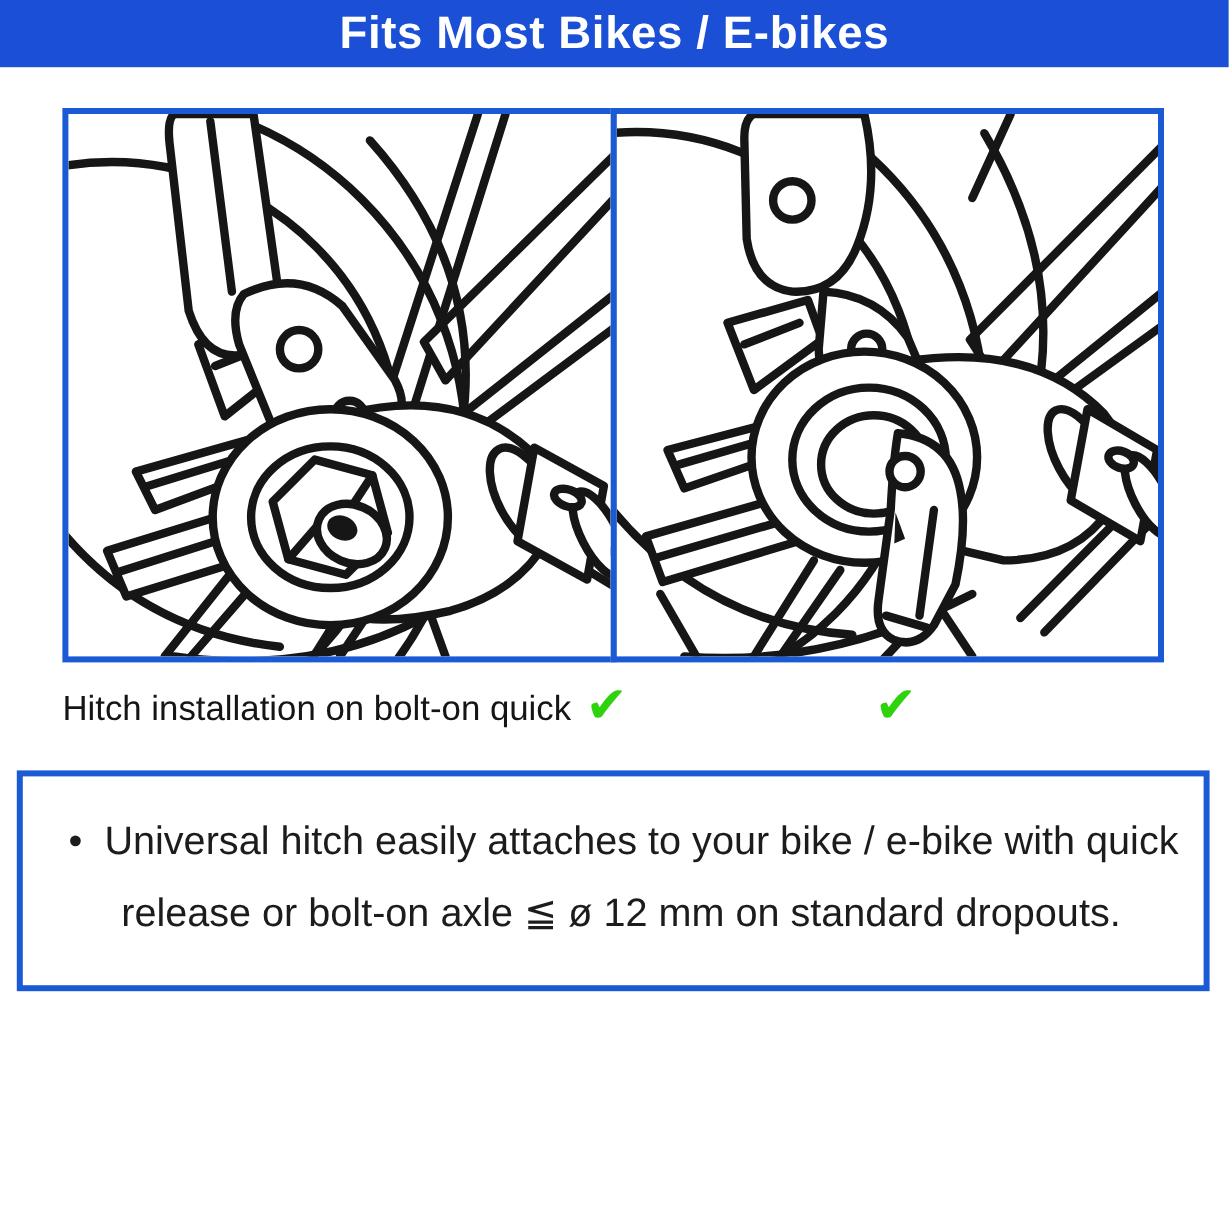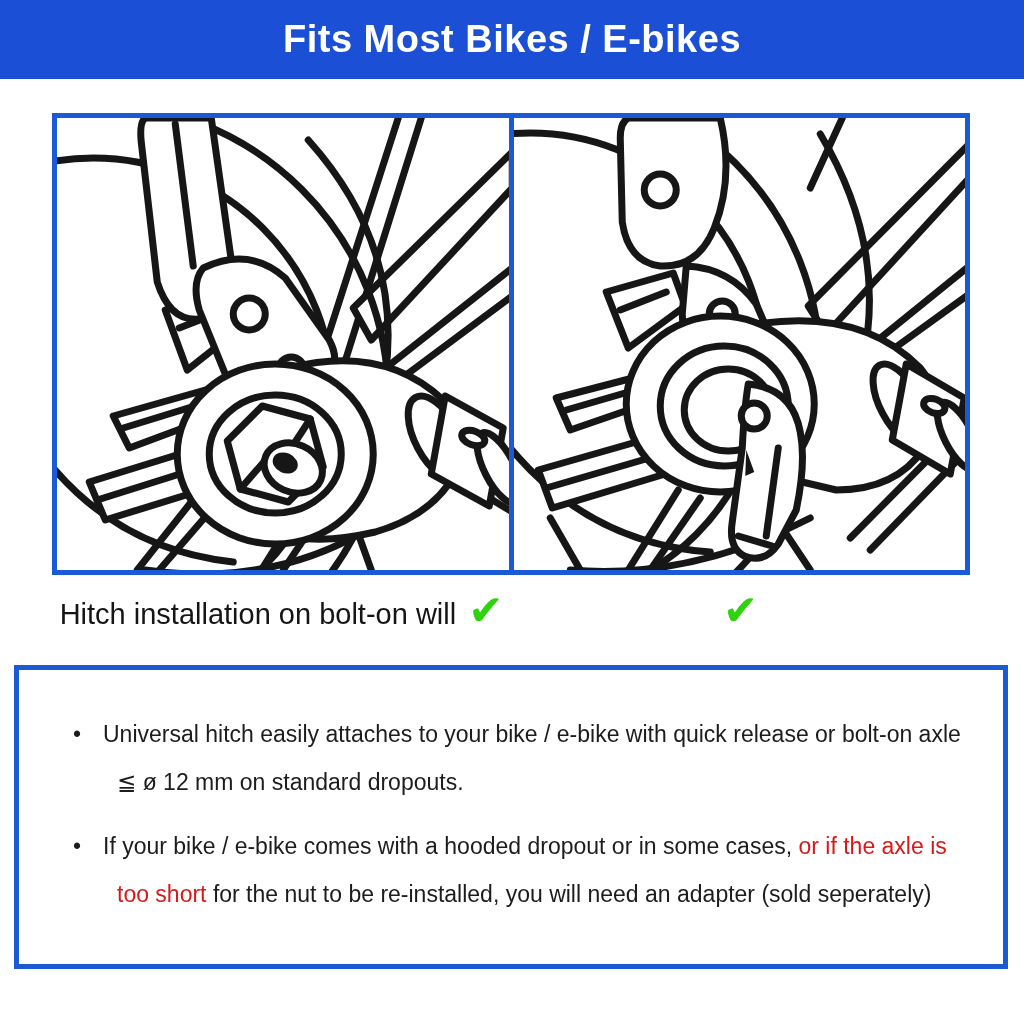--- a/index.html
+++ b/index.html
@@ -1,32 +1,32 @@
 <!DOCTYPE html>
 <html style="--banner-blue: #1b4fd6; --border-blue: #1a5ad4; --check-green: #2ed30d; --alert-red: #d81919;"><head>
 <meta charset="utf-8">
 <style>
   html,body{margin:0;padding:0;background:#fff;}
   body{width:1024px;height:1024px;font-family:"Liberation Sans",sans-serif;overflow:hidden;}
 
-  .banner{height:79px;background:var(--banner-blue,#1b4fd6);display:flex;align-items:center;justify-content:center;}
+  .banner{height:56px;background:var(--banner-blue,#1b4fd6);display:flex;align-items:center;justify-content:center;}
   .banner-title{color:#fff;font-size:38px;font-weight:bold;letter-spacing:.5px;}
 
   .panels{display:flex;margin:34px 54px 0 52px;}
   .panel{flex:1;height:452px;border:5px solid var(--border-blue,#1a5ad4);background:#fff;overflow:hidden;}
   .panel + .panel{margin-left:-5px;}
   .panel svg{width:100%;height:100%;display:block;}
 
   .captions{display:flex;margin:18px 54px 0 52px;}
   .caption-cell{flex:1;display:flex;align-items:center;justify-content:center;gap:12px;}
   .caption-text{font-size:29px;color:#151515;white-space:nowrap;}
   .check{font-family:"DejaVu Sans",sans-serif;color:var(--check-green,#2ed30d);font-size:42px;font-weight:bold;line-height:1;transform:translateY(-3px);}
 
   .info-box{margin:30px 16px 0 14px;border:5px solid var(--border-blue,#1a5ad4);padding:24px 20px 30px 16px;background:#fff;}
-  .bullet{margin:16px;font-size:23px;line-height:48px;color:#1c1c1c;padding-left:66px;text-indent:-44px;font-family:"Liberation Sans","DejaVu Sans",sans-serif;}
+  .bullet{margin:0;font-size:33px;line-height:60px;color:#1c1c1c;padding-left:66px;text-indent:-44px;font-family:"Liberation Sans","DejaVu Sans",sans-serif;}
   .bullet .dot{display:inline-block;width:30px;text-indent:0;color:#1c1c1c;}
   .seg-black{color:#1c1c1c;}
   .seg-red{color:var(--alert-red,#d81919);}
 
   .art{stroke:#161616;stroke-width:7;fill:none;stroke-linecap:round;stroke-linejoin:round;}
   .art .w{fill:#ffffff;}
   .art .k{fill:#161616;stroke:none;}
 </style>
 </head>
 <body>
@@ -137,26 +137,25 @@
       <path d="M268 330 L256 418"></path>
       <path d="M228 418 L262 428"></path>
       <path class="k" d="M236 332 L244 354 L235 358 Z"></path>
     </svg>
   </div>
 
 </div>
 
 <div class="captions">
   <div class="caption-cell">
-    <span class="caption-text">Hitch installation on bolt-on will</span>
+    <span class="caption-text">Hitch installation on bolt-on quick</span>
     <span class="check">✔</span>
   </div>
   <div class="caption-cell">
     <span class="check">✔</span>
   </div>
 </div>
 
 <div class="info-box">
   <div>
       <p class="bullet"><span class="dot">•</span><span class="seg-black">Universal hitch easily attaches to your bike / e-bike with quick release or bolt-on axle ≦ ø 12 mm on standard dropouts.</span></p>
-      <p class="bullet"><span class="dot">•</span><span class="seg-black">If your bike / e-bike comes with a hooded dropout or in some cases, </span><span class="seg-red">or if the axle is too short</span><span class="seg-black"> for the nut to be re-installed, you will need an adapter (sold seperately)</span></p>
     </div>
 </div>
 
 </body></html>

